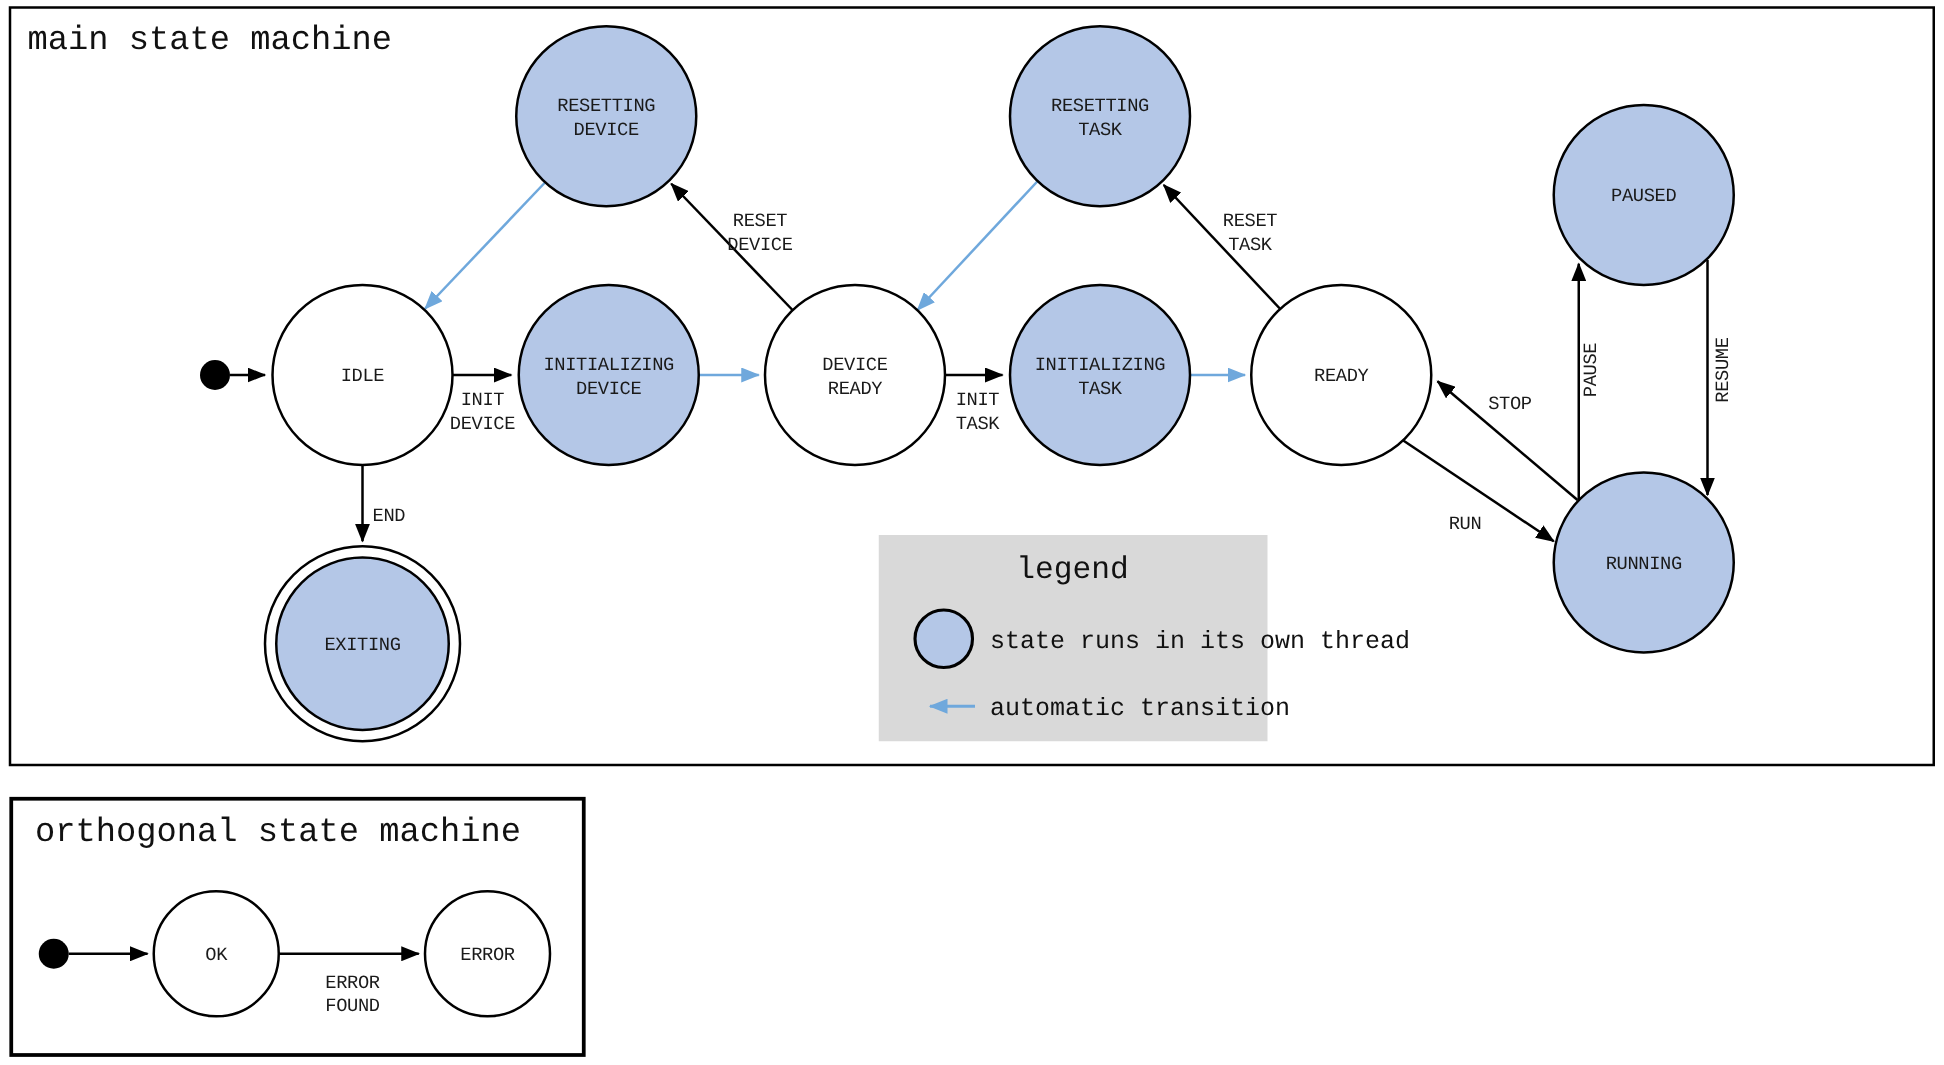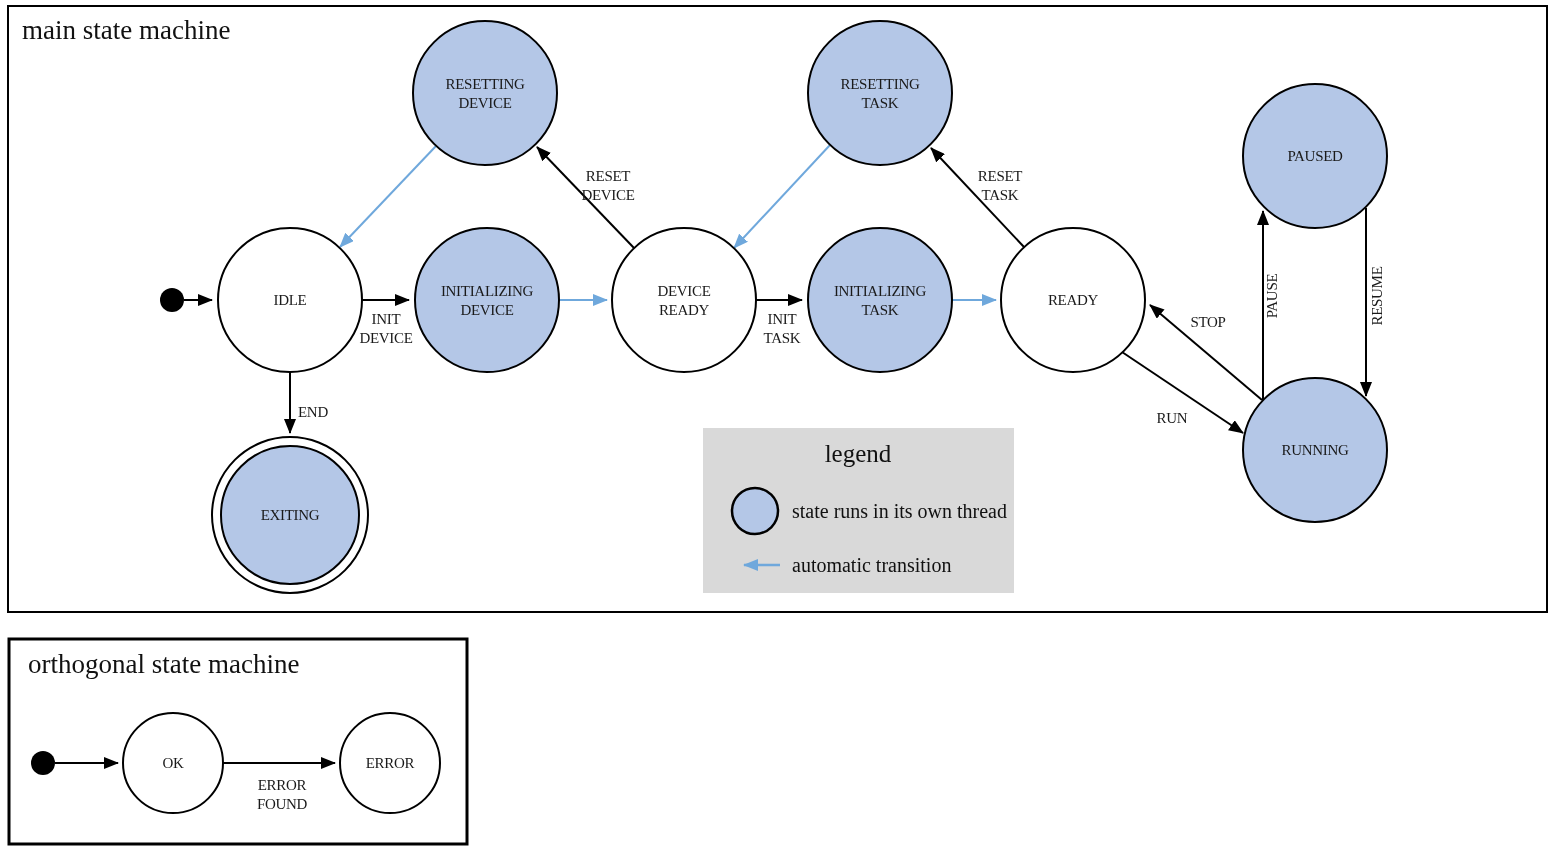--- a/index.html
+++ b/index.html
@@ -1,17 +1,17 @@
 <!DOCTYPE html>
 <html><head>
 <meta charset="utf-8">
 <style>
   html,body{margin:0;padding:0;background:#ffffff;}
   .stage{position:relative;width:1421px;height:852px;background:#ffffff;
-         font-family:Liberation Serif, serif;}
+         font-family:Liberation Mono, monospace;}
   svg{position:absolute;left:0;top:0;}
   text{fill:#1a1a1a;}
   .box-title{font-size:27px;fill:#111;}
   .legend-title{font-size:25px;fill:#111;}
   .legend-text{font-size:20px;fill:#111;}
   .state-label{font-size:15px;letter-spacing:-0.3px;text-anchor:middle;fill:#1a1a1a;}
   .edge-label{font-size:15px;letter-spacing:-0.3px;text-anchor:middle;fill:#1a1a1a;}
   .edge-label-start{font-size:15px;letter-spacing:-0.3px;fill:#1a1a1a;}
   .state{stroke:#000;stroke-width:2;}
   .threaded{fill:#b4c7e7;}

